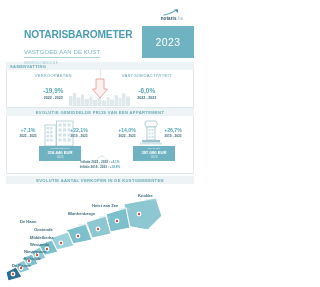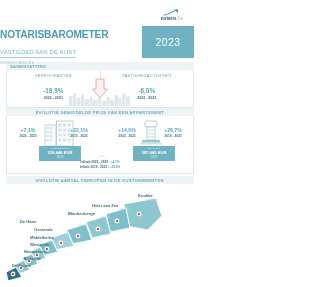--- a/index.html
+++ b/index.html
@@ -29,21 +29,21 @@
   .logo-text .dotbe{color:#8fb9c6;font-weight:normal;}
 
   .year-badge{
     position:absolute;right:6px;top:26px;
     width:52px;height:32px;
     background:#6fb2c1;
     display:flex;align-items:center;justify-content:center;
     color:#ffffff;font-size:10.5px;letter-spacing:.4px;
   }
 
-  .title-block{position:absolute;left:0;top:30px;}
+  .title-block{position:absolute;left:24px;top:30px;}
   .main-title{
     font-size:10.2px;font-weight:bold;letter-spacing:-.15px;
     color:#4a9cb0;line-height:1;white-space:nowrap;
   }
   .sub-title{
     margin-top:2px;
     font-size:6px;letter-spacing:.1px;color:#7ab6c5;
     border-bottom:.6px solid #a9cfd9;
     padding-bottom:1.5px;display:inline-block;
     white-space:nowrap;

